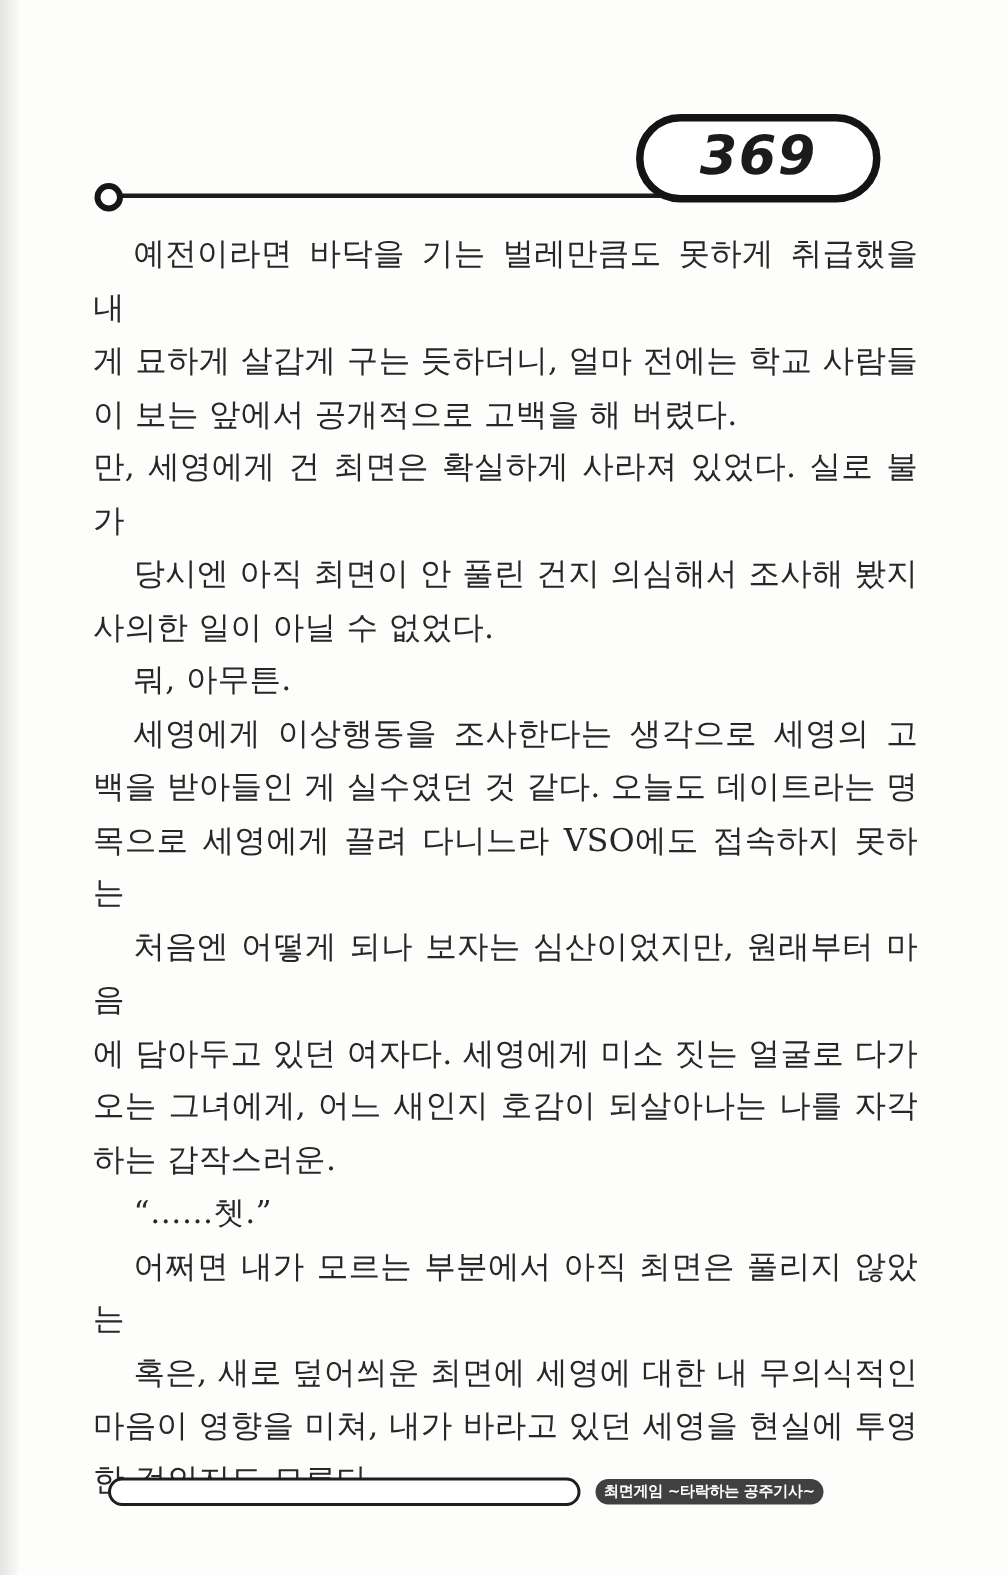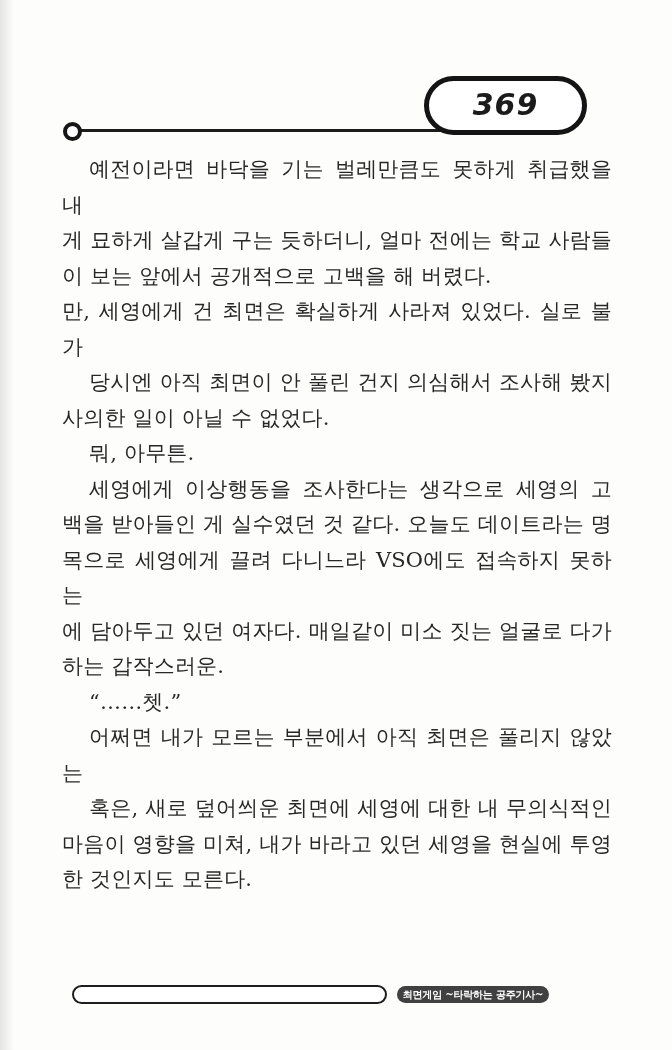--- a/index.html
+++ b/index.html
@@ -26,21 +26,21 @@
   }
   .page-oval{
     position:absolute;left:424px;top:76px;width:153px;height:49px;
     border:5px solid #141414;border-radius:30px;background:#fff;
     display:flex;align-items:center;justify-content:center;
     z-index:2;
   }
   .page-num{
     font-family:"DejaVu Sans", sans-serif;
     font-weight:bold;font-style:italic;
-    font-size:30px;color:#1b1b1b;letter-spacing:1px;
+    font-size:36px;color:#1b1b1b;letter-spacing:1px;
     transform:translateY(-1px);
   }
   
   .text-block{
     position:absolute;left:62px;top:152px;width:550px;
     font-size:21px;line-height:35.5px;color:#272727;
     letter-spacing:0.2px;
   }
   .line{white-space:nowrap;}
   .line.j{
@@ -82,21 +82,23 @@
     <div class="line ind j">예전이라면 바닥을 기는 벌레만큼도 못하게 취급했을 내</div>
     <div class="line j">게 묘하게 살갑게 구는 듯하더니, 얼마 전에는 학교 사람들</div>
     <div class="line">이 보는 앞에서 공개적으로 고백을 해 버렸다.</div>
     <div class="line j">만, 세영에게 건 최면은 확실하게 사라져 있었다. 실로 불가</div>
     <div class="line ind j">당시엔 아직 최면이 안 풀린 건지 의심해서 조사해 봤지</div>
     <div class="line">사의한 일이 아닐 수 없었다.</div>
     <div class="line ind">뭐, 아무튼.</div>
     <div class="line ind j">세영에게 이상행동을 조사한다는 생각으로 세영의 고</div>
     <div class="line j">백을 받아들인 게 실수였던 것 같다. 오늘도 데이트라는 명</div>
     <div class="line j">목으로 세영에게 끌려 다니느라 VSO에도 접속하지 못하는</div>
-    <div class="line j">에 담아두고 있던 여자다. 매일같이 미소 짓는 얼굴로 다가</div>
+    <div class="line ind j">처음엔 어떻게 되나 보자는 심산이었지만, 원래부터 마음</div>
+    <div class="line j">에 담아두고 있던 여자다. 세영에게 미소 짓는 얼굴로 다가</div>
+    <div class="line j">오는 그녀에게, 어느 새인지 호감이 되살아나는 나를 자각</div>
     <div class="line">하는 갑작스러운.</div>
     <div class="line ind">“……쳇.”</div>
     <div class="line ind j">어쩌면 내가 모르는 부분에서 아직 최면은 풀리지 않았는</div>
     <div class="line ind j">혹은, 새로 덮어씌운 최면에 세영에 대한 내 무의식적인</div>
     <div class="line j">마음이 영향을 미쳐, 내가 바라고 있던 세영을 현실에 투영</div>
     <div class="line">한 것인지도 모른다.</div>
   </div>
 
   <div class="foot-rule"></div>
   <div class="foot-badge">

